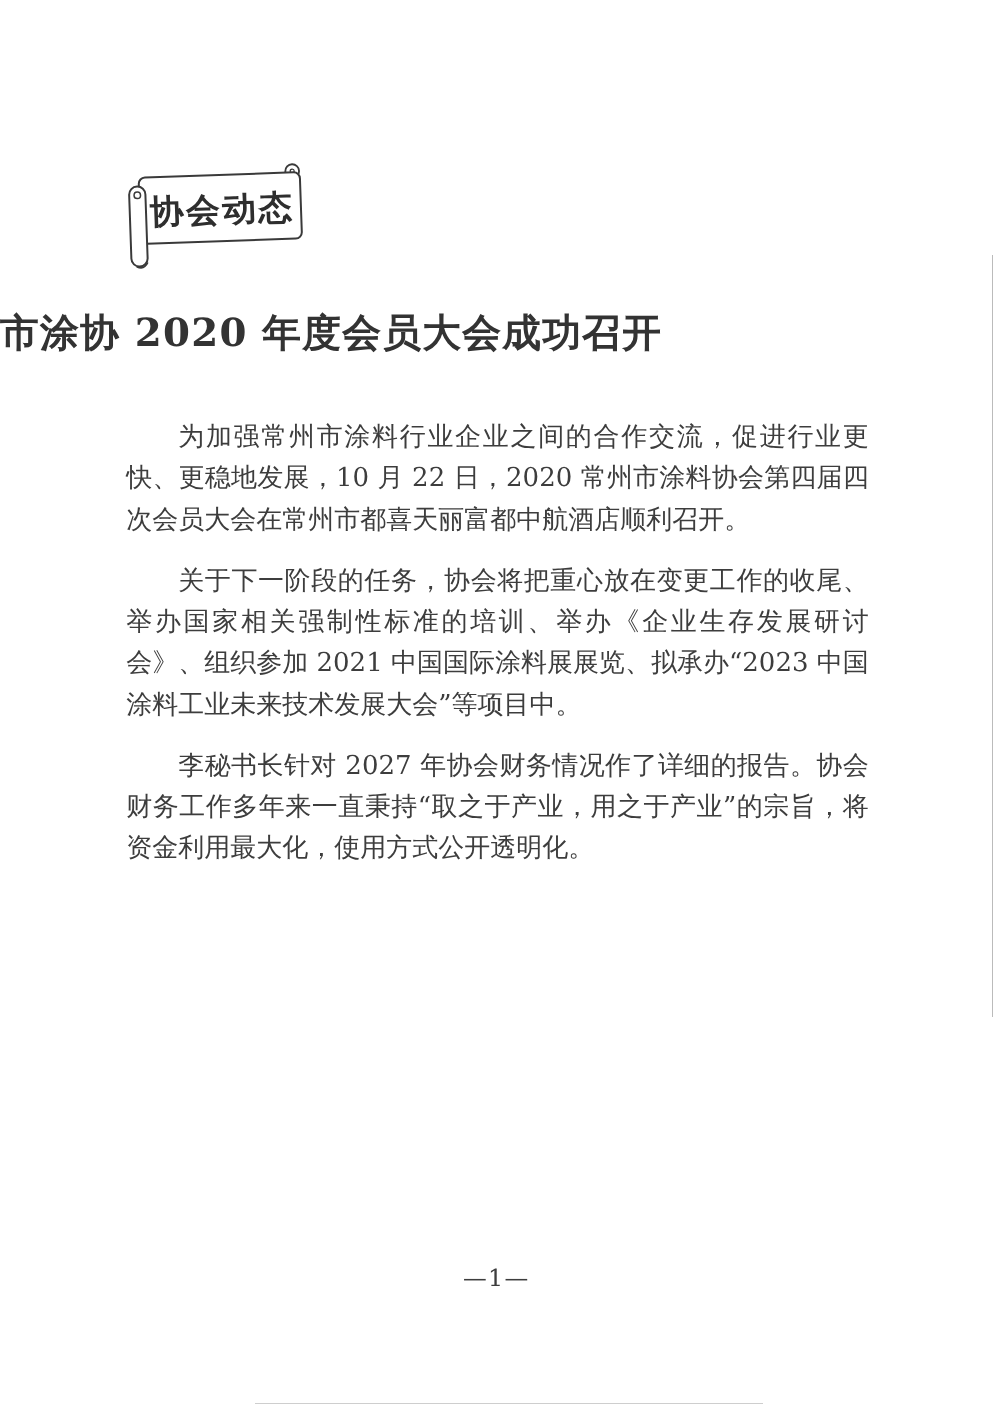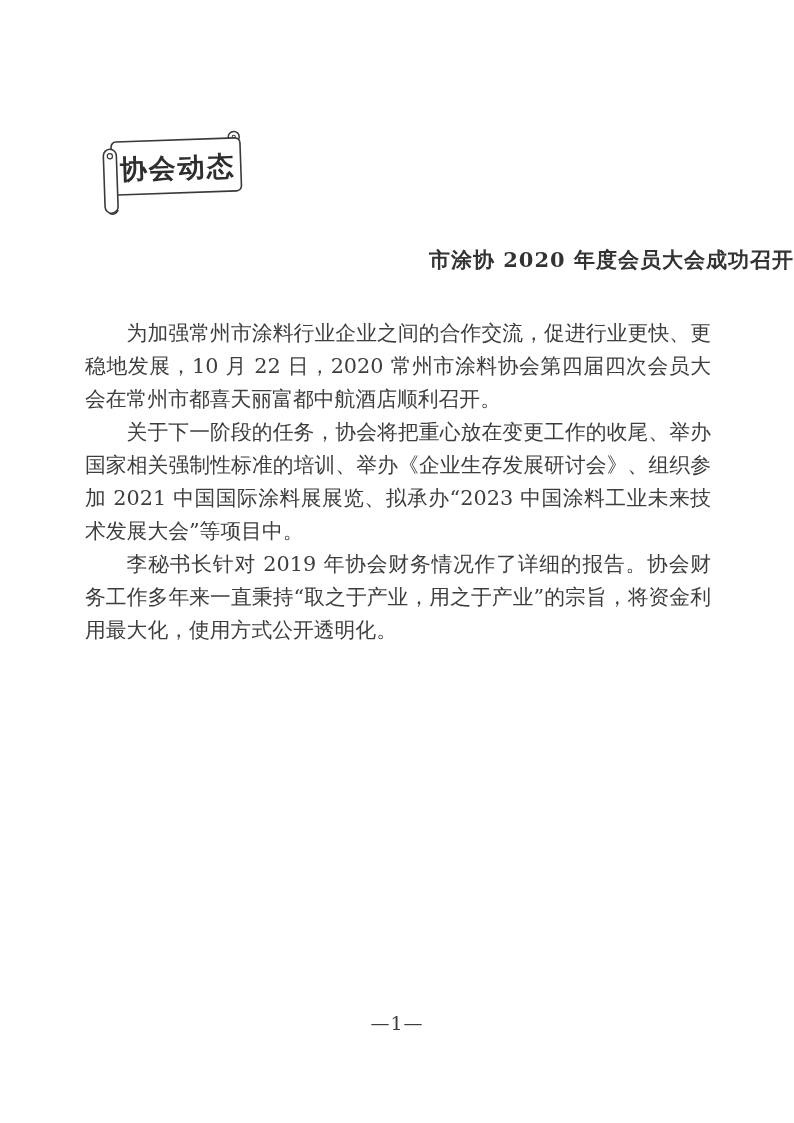--- a/index.html
+++ b/index.html
@@ -48,41 +48,41 @@
     white-space: nowrap;
   }
 
   
   .article-title {
     position: absolute;
     left: 0;
     top: 246px;
     width: 100%;
     margin: 0;
-    text-align: right;
-    font-size: 21px;
+    text-align: left;
+    font-size: 31px;
     font-weight: bold;
     letter-spacing: 1px;
     color: #333333;
   }
 
   
   .article-body {
     position: absolute;
     left: 85px;
     top: 317px;
     width: 626px;
     font-size: 20.8px;
     line-height: 33px;
     text-align: justify;
     text-justify: inter-character;
     color: #3d3d3d;
   }
   .article-body p {
-    margin: 0;
+    margin: 16px;
     text-indent: 2em;
   }
 
   
   .page-number {
     position: absolute;
     left: 0;
     top: 1012px;
     width: 100%;
     text-align: center;
@@ -111,18 +111,18 @@
       <path d="M16 78 Q13 84 7 81" fill="none" stroke="#3a3a3a" stroke-width="1.4"></path>
     </svg>
     <span class="banner-label">协会动态</span>
   </div>
 
   <h1 class="article-title">市涂协 2020 年度会员大会成功召开</h1>
 
   <div class="article-body">
     <p>为加强常州市涂料行业企业之间的合作交流，促进行业更快、更稳地发展，10 月 22 日，2020 常州市涂料协会第四届四次会员大会在常州市都喜天丽富都中航酒店顺利召开。</p>
     <p>关于下一阶段的任务，协会将把重心放在变更工作的收尾、举办国家相关强制性标准的培训、举办《企业生存发展研讨会》、组织参加 2021 中国国际涂料展展览、拟承办“2023 中国涂料工业未来技术发展大会”等项目中。</p>
-    <p>李秘书长针对 2019 年协会财务情况作了详细的报告。协会财务工作多年来一直秉持“取之于产业，用之于产业”的宗旨，将资金利用最大化，使用方式公开透明化。</p>
+    <p>李秘书长针对 2027 年协会财务情况作了详细的报告。协会财务工作多年来一直秉持“取之于产业，用之于产业”的宗旨，将资金利用最大化，使用方式公开透明化。</p>
   </div>
 
   <div class="page-number">—1—</div>
 
 </div>
 
 </body></html>

